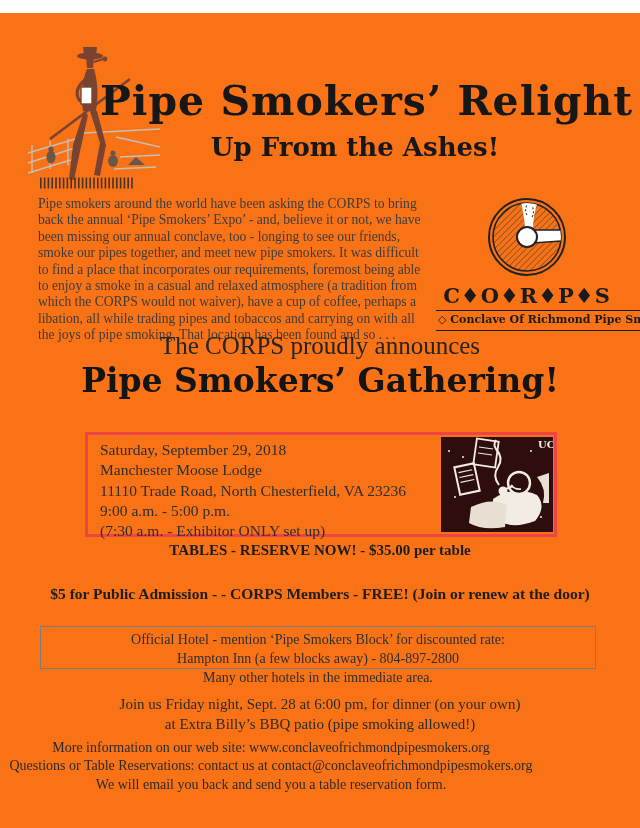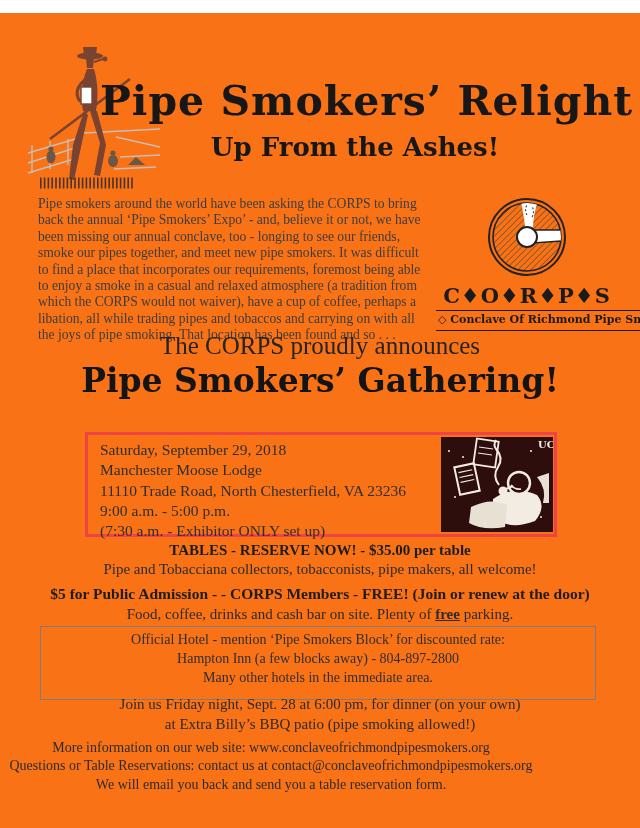--- a/index.html
+++ b/index.html
@@ -41,21 +41,21 @@
 
   
   .cline{position:absolute;left:0;width:640px;text-align:center;color:#2b2b2b;}
   .tables-line{top:529px;font-weight:700;font-size:15px;color:#1d1d1d;}
   .welcome-line{top:548px;font-size:15px;}
   .admission-line{top:572px;font-weight:700;font-size:15.5px;color:#1d1d1d;}
   .food-line{top:593px;font-size:15px;}
   .food-line .free{font-weight:700;text-decoration:underline;}
 
   
-  .hotel-box{position:absolute;left:40px;top:613px;width:556px;height:74px;
+  .hotel-box{position:absolute;left:40px;top:613px;width:556px;height:43px;
       border:1px solid #7d7d7d;text-align:center;font-size:14px;line-height:19px;
       padding-top:3px;box-sizing:border-box;color:#2e2e2e;}
 
   
   .dinner{position:absolute;left:0;top:682px;width:640px;text-align:center;
       font-size:15px;line-height:19.5px;color:#2b2b2b;}
   .footer{position:absolute;left:0;top:726px;width:542px;text-align:center;
       font-size:14px;line-height:18.3px;color:#2b2b2b;}
 </style>
 </head>
@@ -182,24 +182,22 @@
           <circle cx="22" cy="20" r="1"></circle>
             <circle cx="100" cy="80" r="1"></circle>
             <circle cx="44" cy="86" r="1"></circle>
         </g>
         <text x="97" y="11" fill="#f3ece2" font-size="10" font-family="DejaVu Serif, serif" font-weight="bold">UC</text>
       </svg>
     </div>
   </div>
 
   <div class="cline tables-line">TABLES - RESERVE NOW! - $35.00 per table</div>
-  <div class="cline welcome-line">Pipe and Tobacciana collectors, tobacconists, pipe makers, all welcome!</div>
 
   <div class="cline admission-line">$5 for Public Admission - - CORPS Members - FREE! (Join or renew at the door)</div>
-  <div class="cline food-line"><span>Food, coffee, drinks and cash bar on site. Plenty of </span><span class="free">free</span><span> parking.</span></div>
 
   <div class="hotel-box">
     <div>Official Hotel - mention ‘Pipe Smokers Block’ for discounted rate:</div>
     <div>Hampton Inn (a few blocks away) - 804-897-2800</div>
     <div>Many other hotels in the immediate area.</div>
   </div>
 
   <div class="dinner">
     <div>Join us Friday night, Sept. 28 at 6:00 pm, for dinner (on your own)</div>
     <div>at Extra Billy’s BBQ patio (pipe smoking allowed!)</div>

